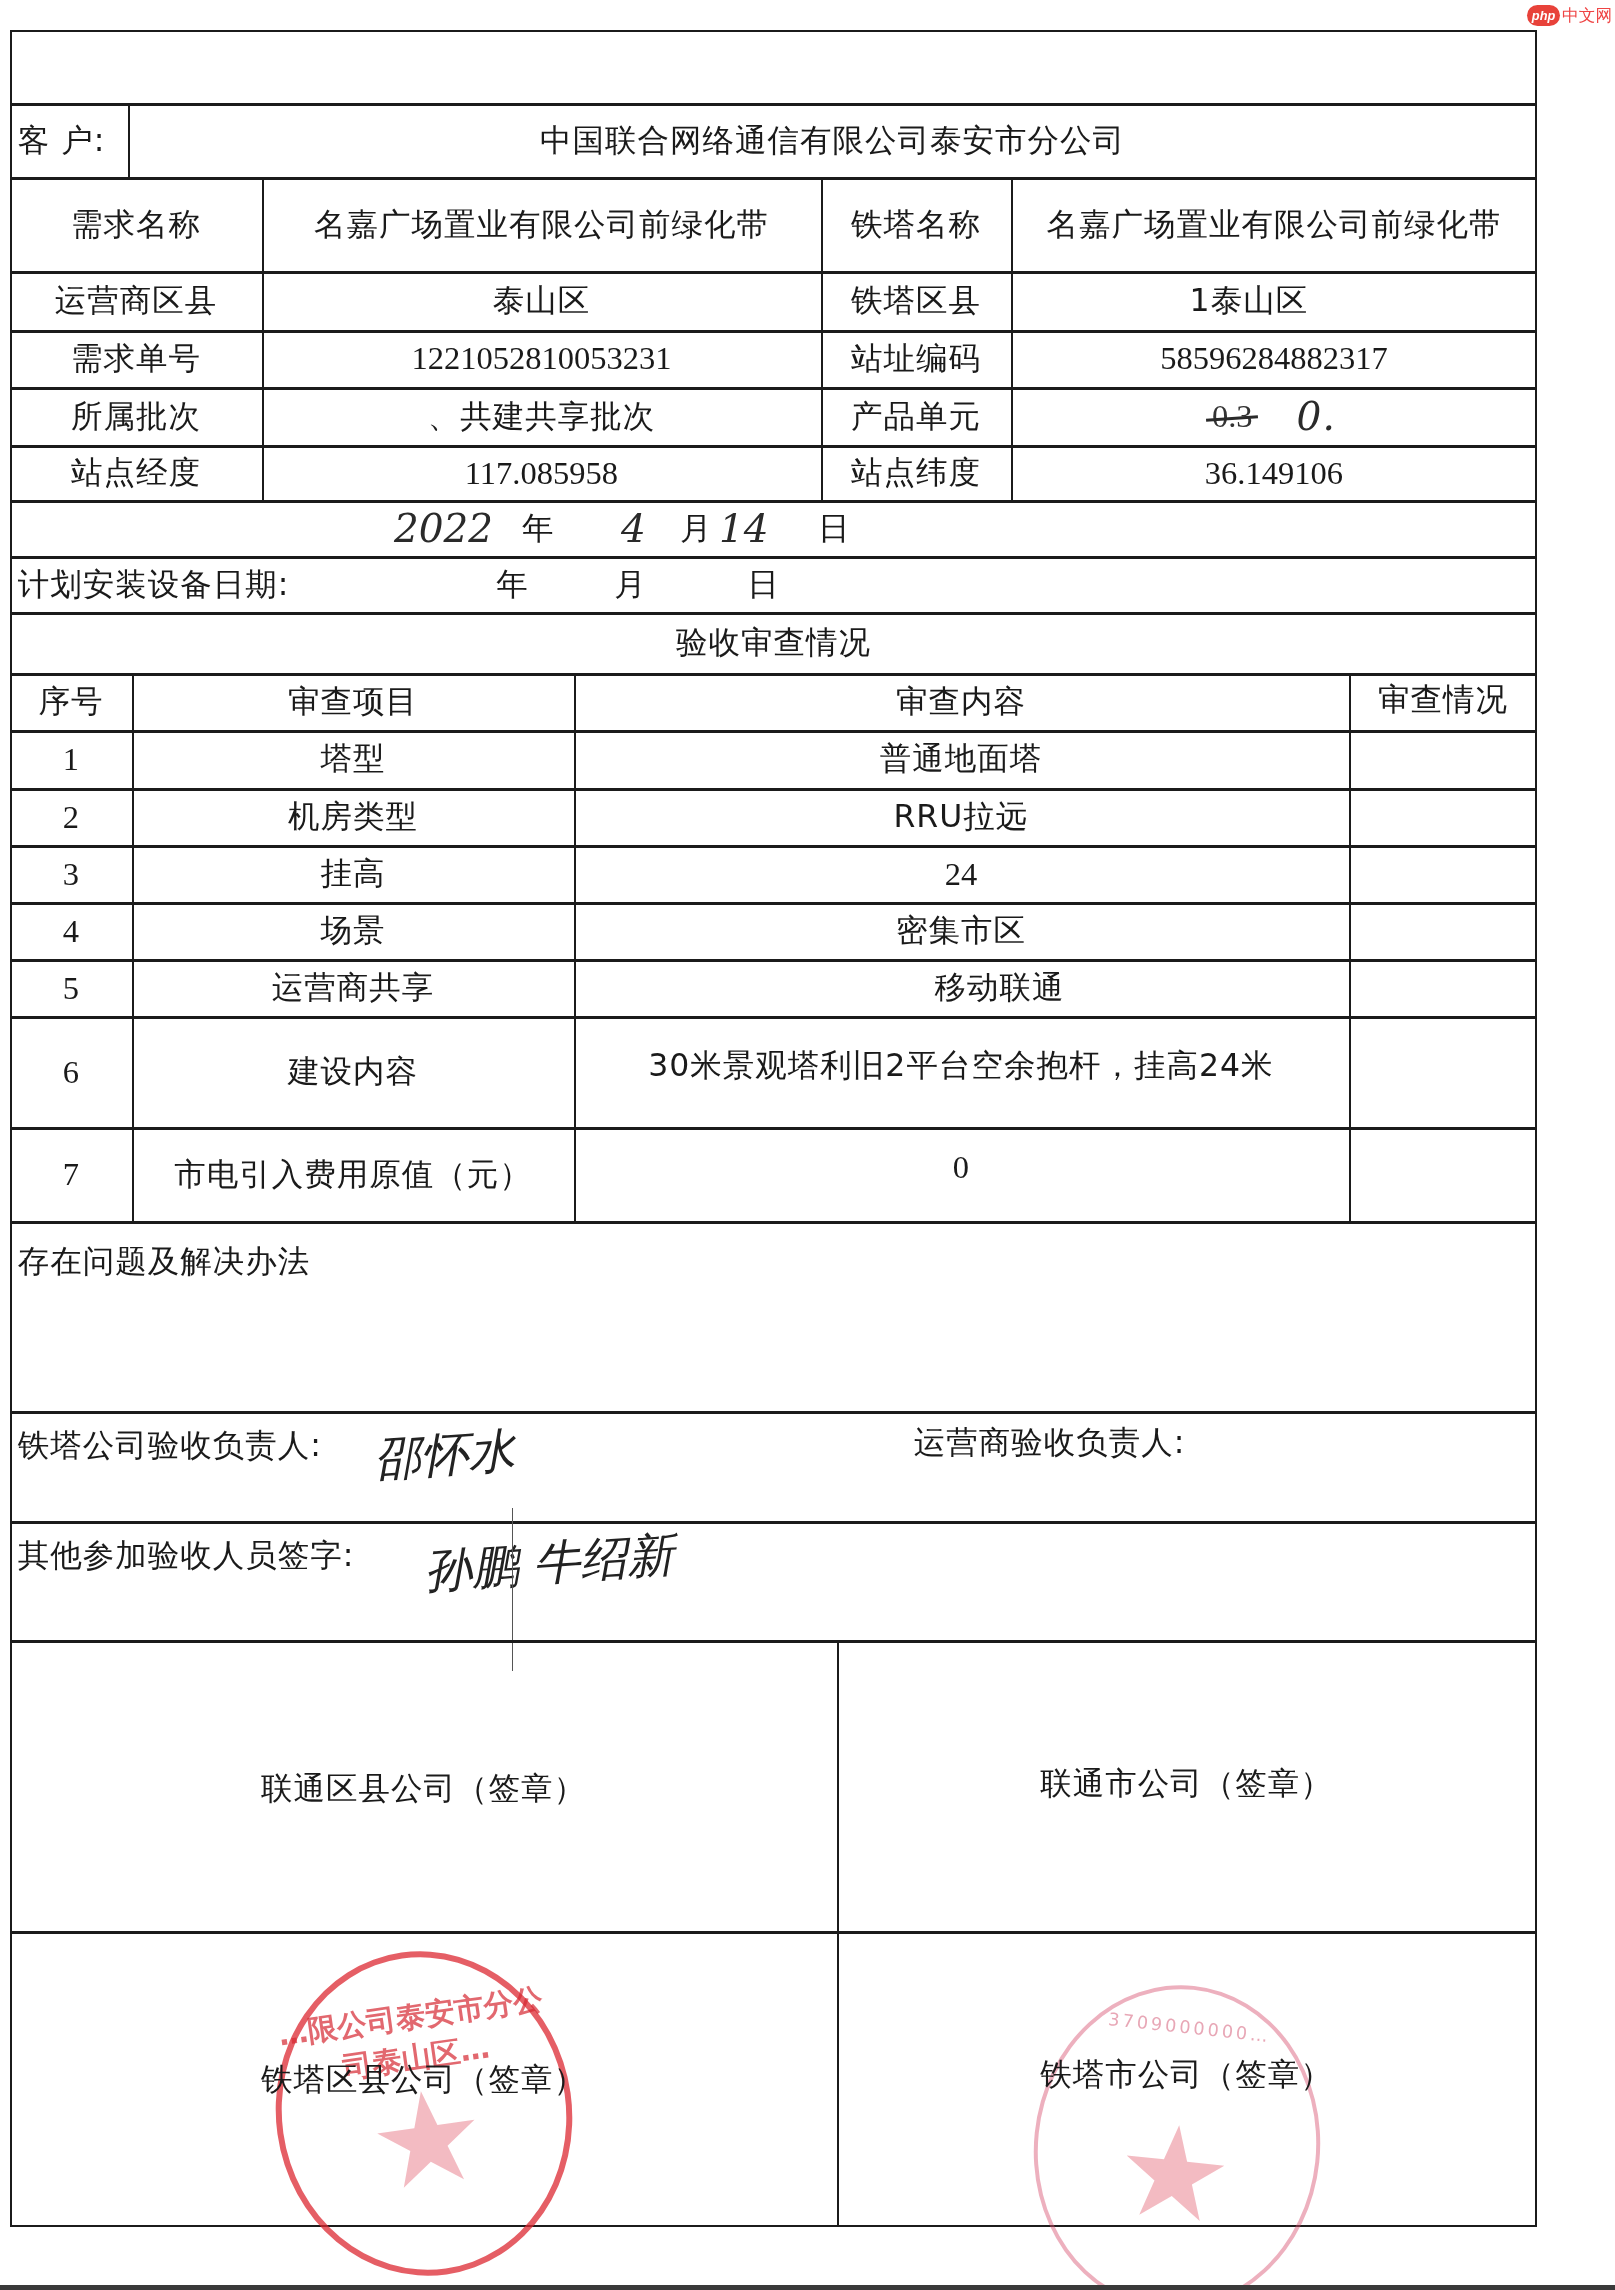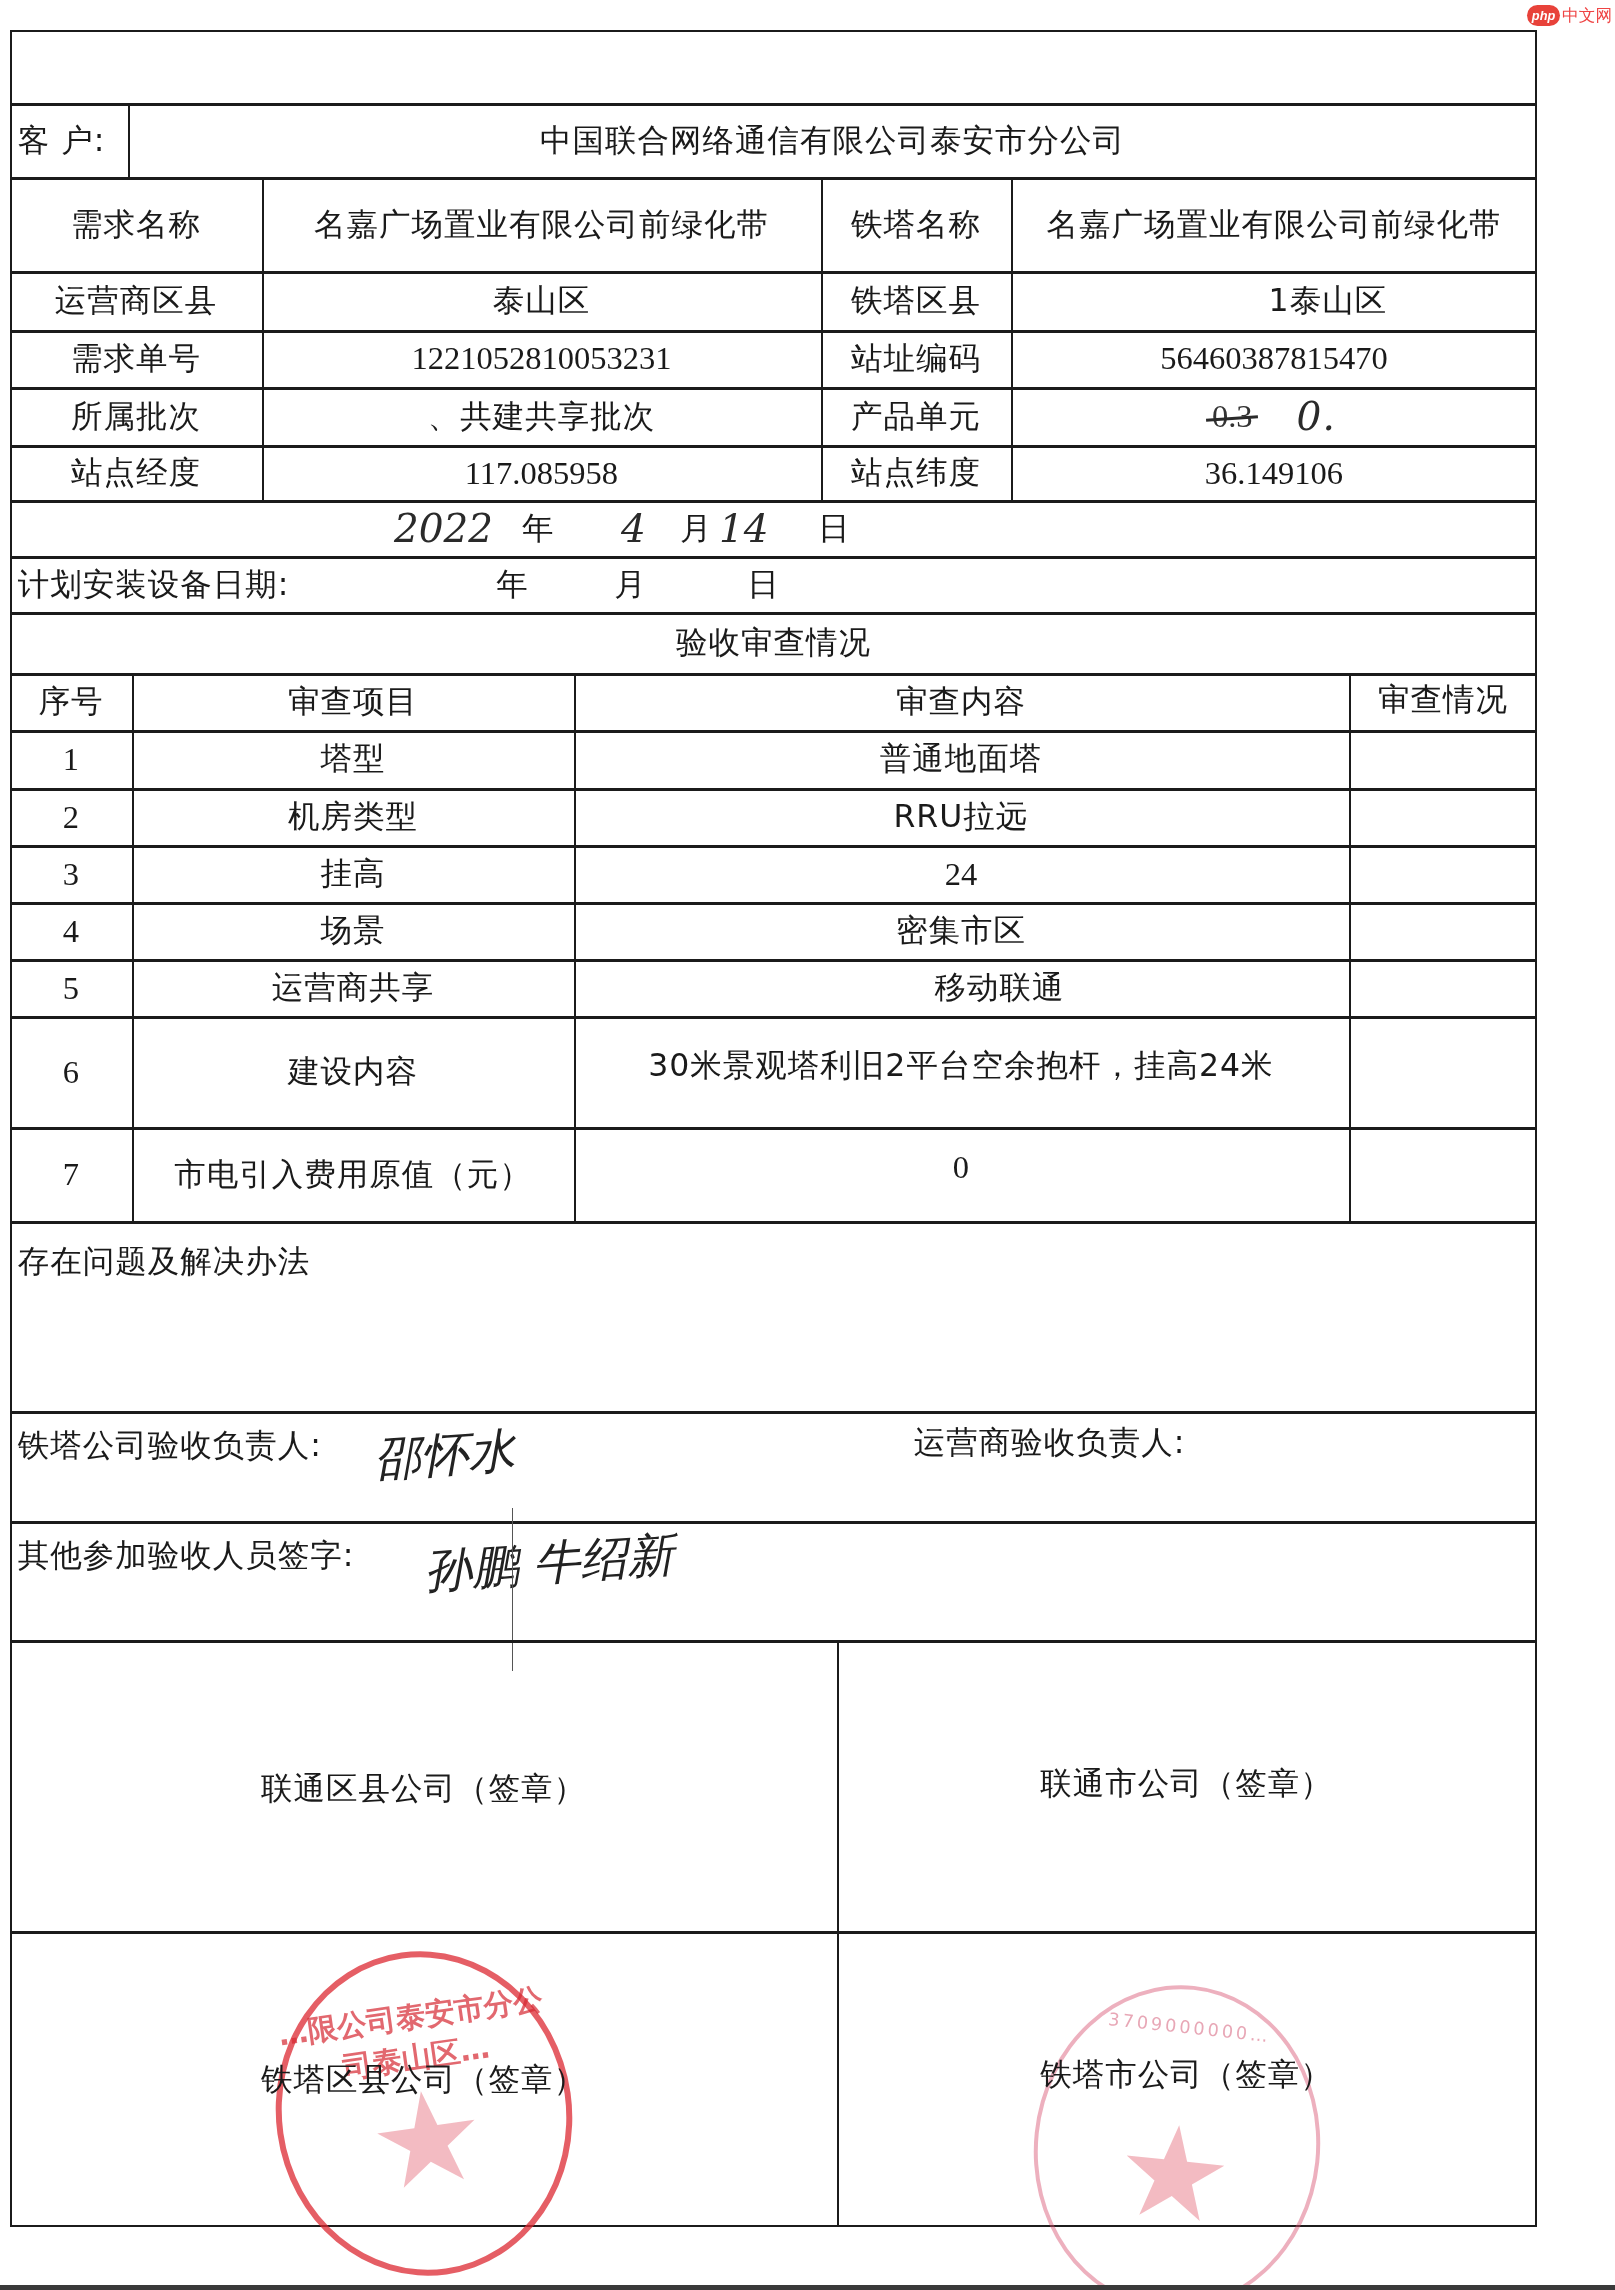--- a/index.html
+++ b/index.html
@@ -58,27 +58,27 @@
 
   <div class="cell" style="left:0;top:148px;width:252px;height:95px;">需求名称</div>
   <div class="cell" style="left:252px;top:148px;width:559px;height:95px;">名嘉广场置业有限公司前绿化带</div>
   <div class="cell" style="left:811px;top:148px;width:190px;height:95px;">铁塔名称</div>
   <div class="cell" style="left:1001px;top:148px;width:526px;height:95px;">名嘉广场置业有限公司前绿化带</div>
   <div class="hline" style="left:0;top:241px;width:1527px;"></div>
 
   <div class="cell" style="left:0;top:242px;width:252px;height:59px;">运营商区县</div>
   <div class="cell" style="left:252px;top:242px;width:559px;height:59px;">泰山区</div>
   <div class="cell" style="left:811px;top:242px;width:190px;height:59px;">铁塔区县</div>
-  <div class="cell" style="left:1055px;top:242px;width:526px;height:59px;">1泰山区</div>
+  <div class="cell" style="left:976px;top:242px;width:526px;height:59px;">1泰山区</div>
   <div class="hline" style="left:0;top:300px;width:1527px;"></div>
 
   <div class="cell" style="left:0;top:301px;width:252px;height:56px;">需求单号</div>
   <div class="cell mono" style="left:252px;top:301px;width:559px;height:56px;">1221052810053231</div>
   <div class="cell" style="left:811px;top:301px;width:190px;height:56px;">站址编码</div>
-  <div class="cell mono" style="left:1001px;top:301px;width:526px;height:56px;">56460387815470</div>
+  <div class="cell mono" style="left:1001px;top:301px;width:526px;height:56px;">58596284882317</div>
   <div class="hline" style="left:0;top:357px;width:1527px;"></div>
 
   <div class="cell" style="left:0;top:358px;width:252px;height:58px;">所属批次</div>
   <div class="cell" style="left:252px;top:358px;width:559px;height:58px;">、共建共享批次</div>
   <div class="cell" style="left:811px;top:358px;width:190px;height:58px;">产品单元</div>
   <div class="cell" style="left:1001px;top:358px;width:526px;height:58px;gap:44px;">
     <span class="mono strike">0.3</span>
     <span class="hand" style="font-size:39px;">0.</span>
   </div>
   <div class="hline" style="left:0;top:415px;width:1527px;"></div>

